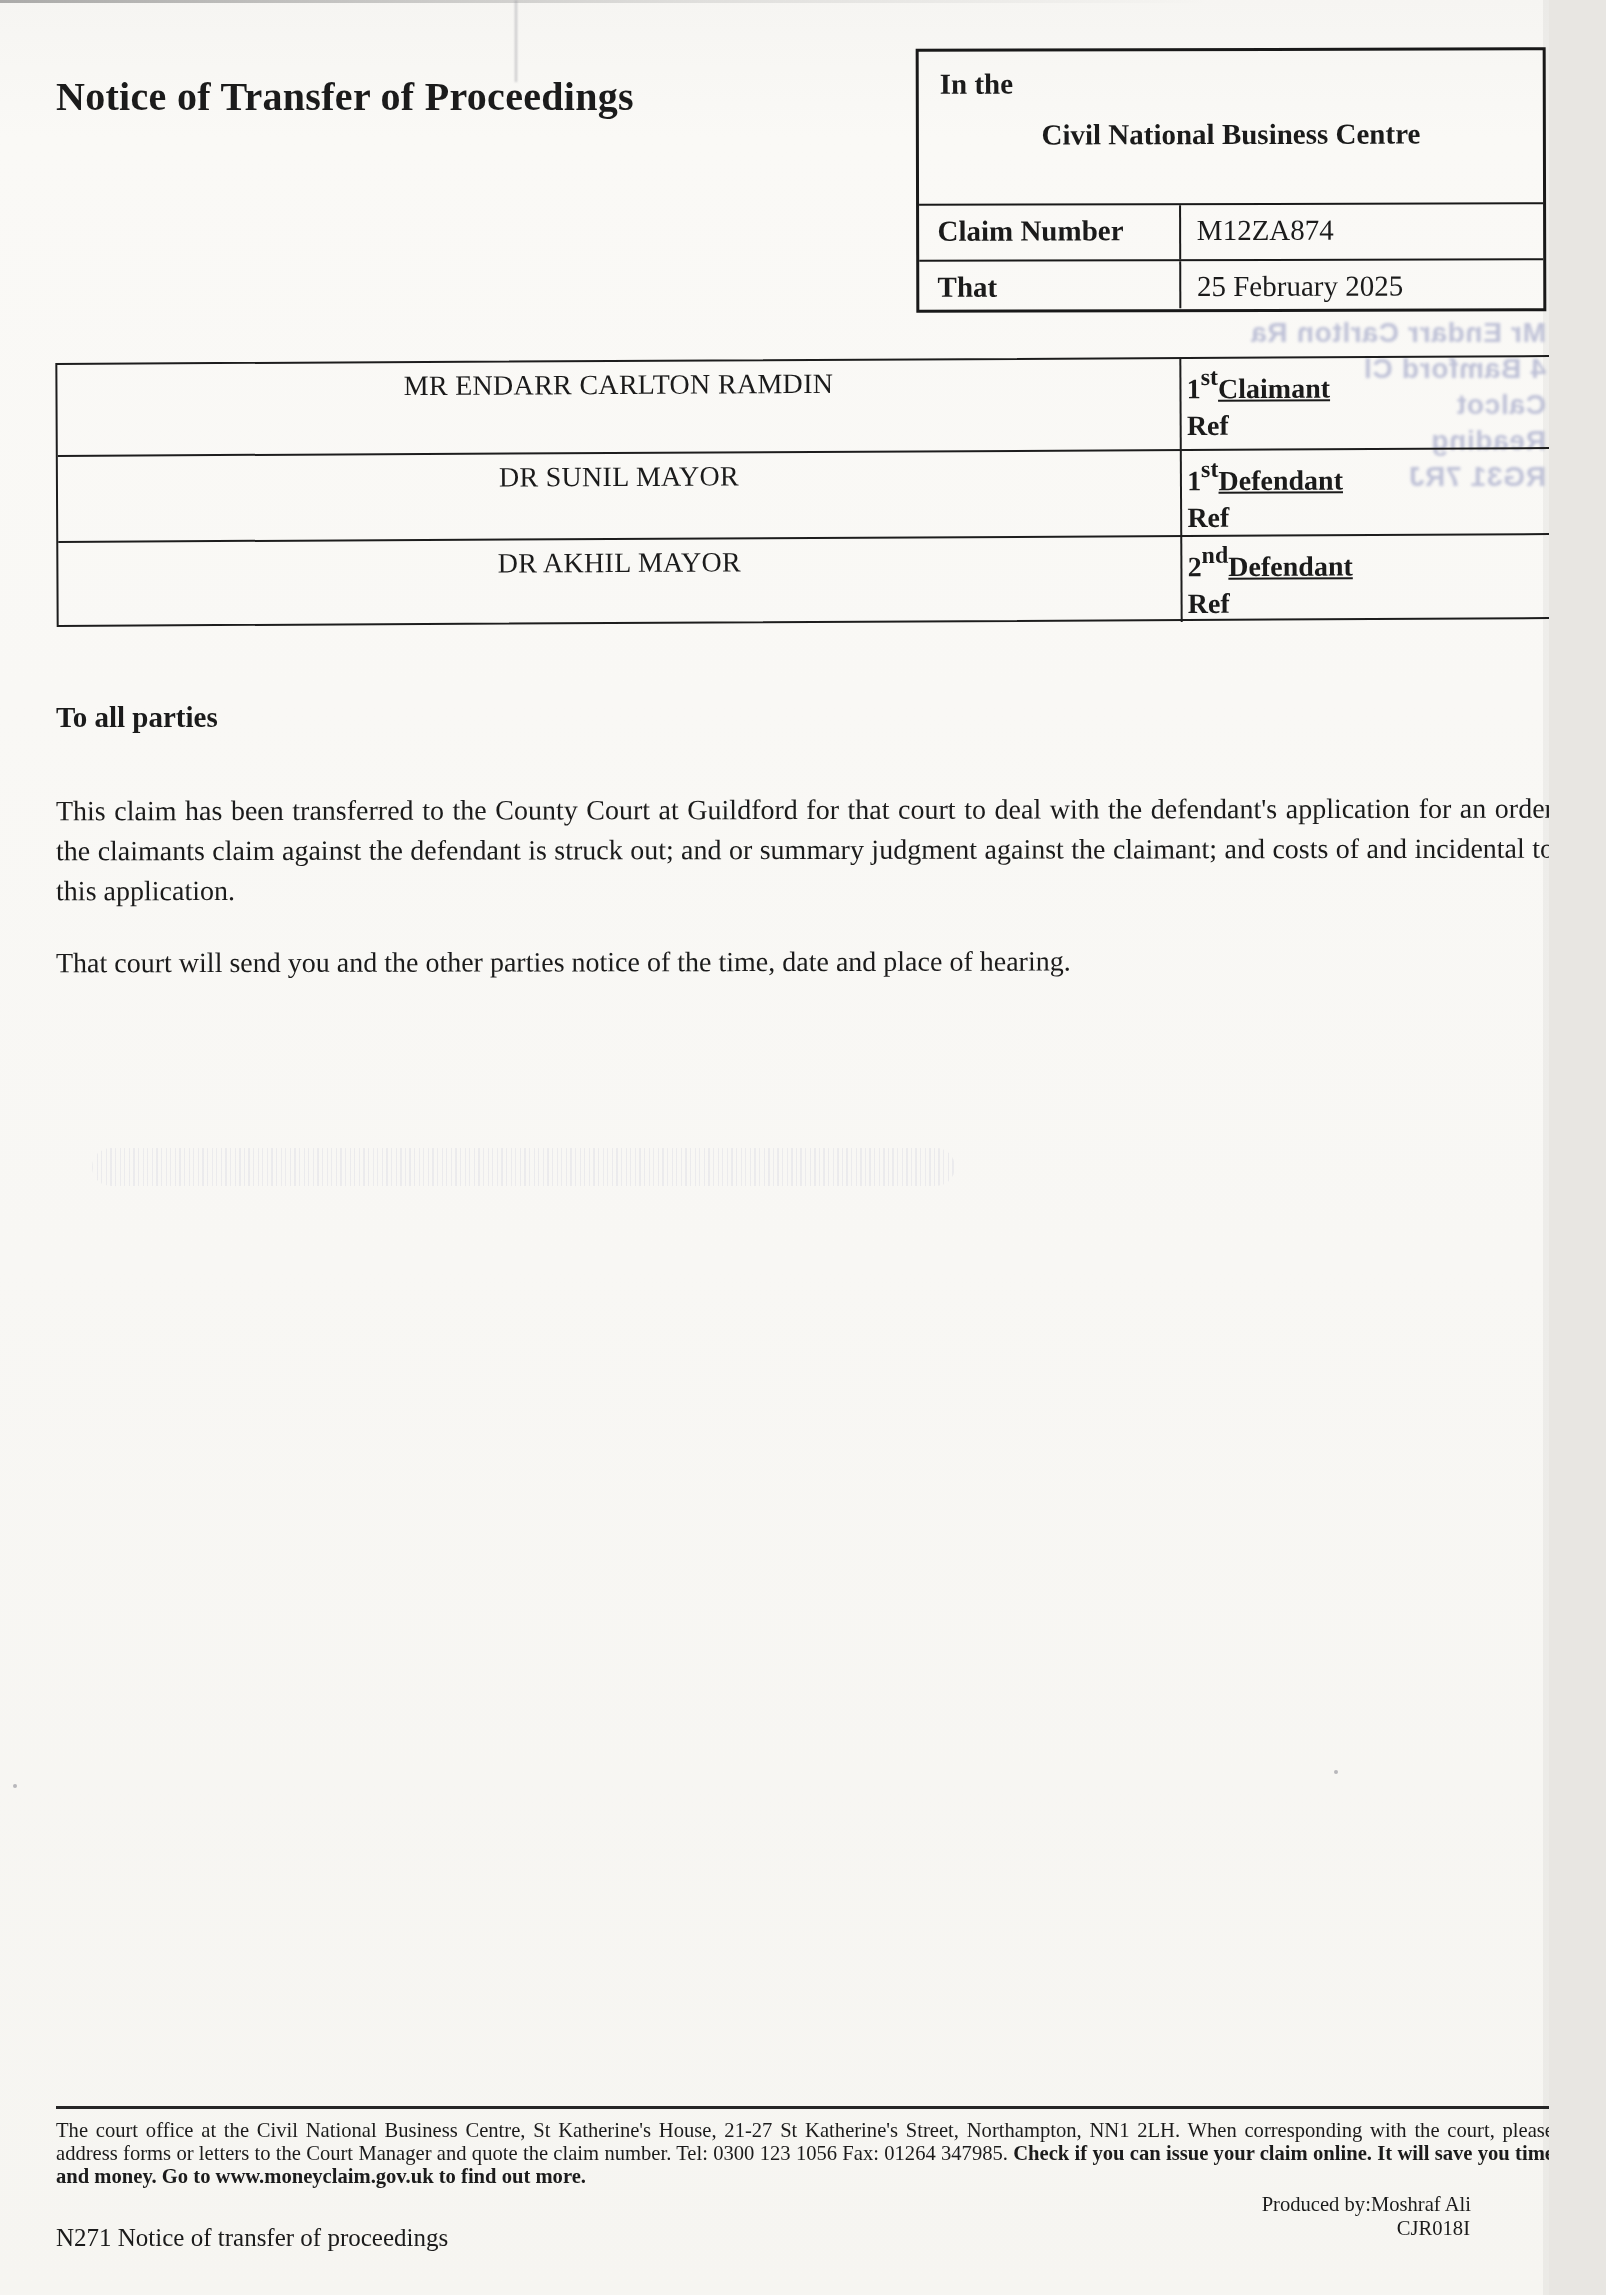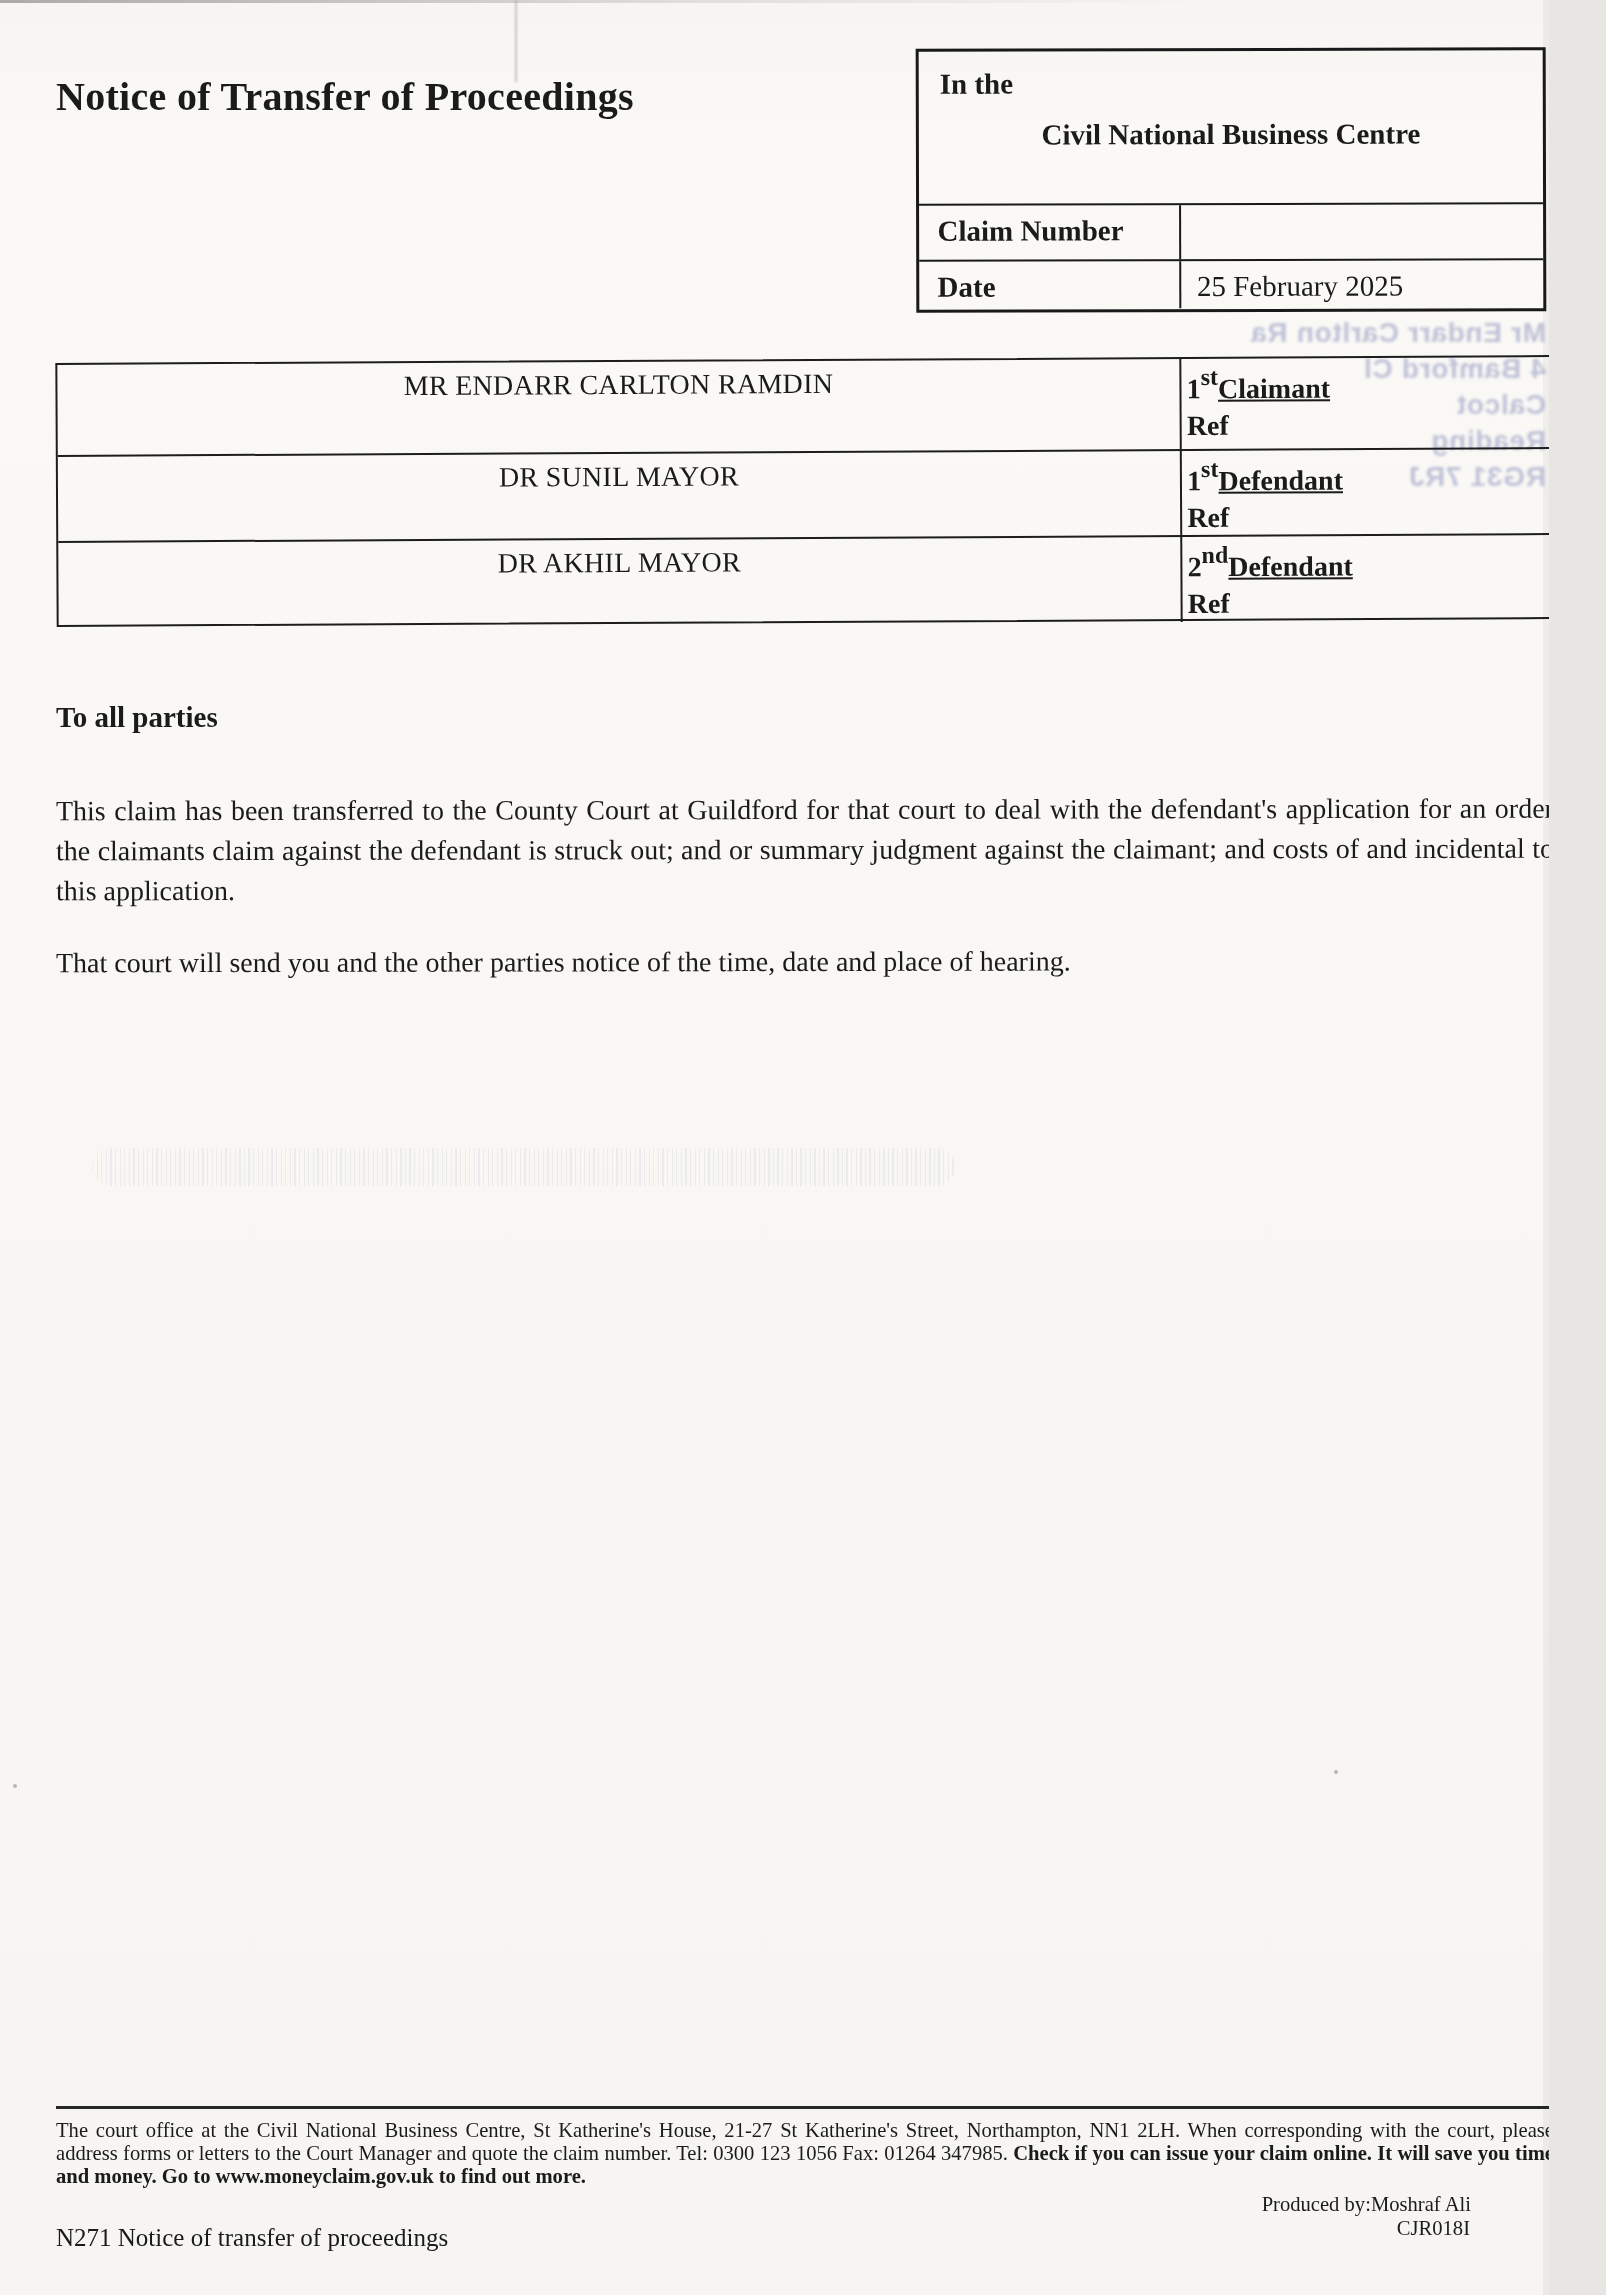--- a/index.html
+++ b/index.html
@@ -78,23 +78,24 @@
 
   <h1 class="title" style="margin:0;">Notice of Transfer of Proceedings</h1>
 
   <div class="claim-box">
     <div class="cb-header">
       <div class="cb-inthe">In the</div>
       <div class="cb-court">Civil National Business Centre</div>
     </div>
     <div class="cb-row">
       <div class="cb-label">Claim Number</div>
+      <div class="cb-value">M12ZA874</div>
     </div>
     <div class="cb-row last">
-      <div class="cb-label">Date</div>
+      <div class="cb-label">That</div>
       <div class="cb-value">25 February 2025</div>
     </div>
   </div>
 
   <div class="party-table">
 
     <div class="pt-row r1">
       <div class="pt-name">MR ENDARR CARLTON RAMDIN</div>
       <div class="pt-role">
         <div><span>1</span><sup>st</sup><span class="role-word">Claimant</span></div>

